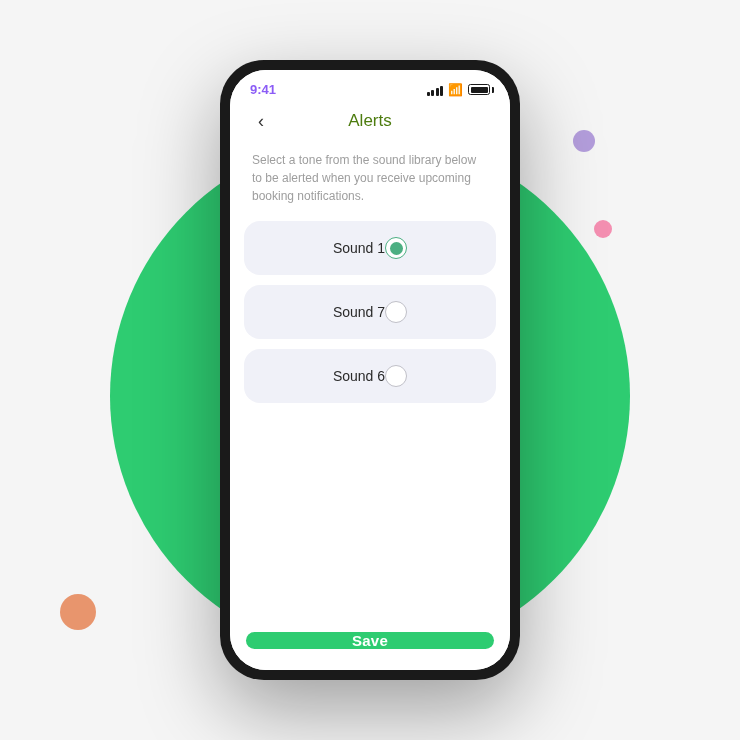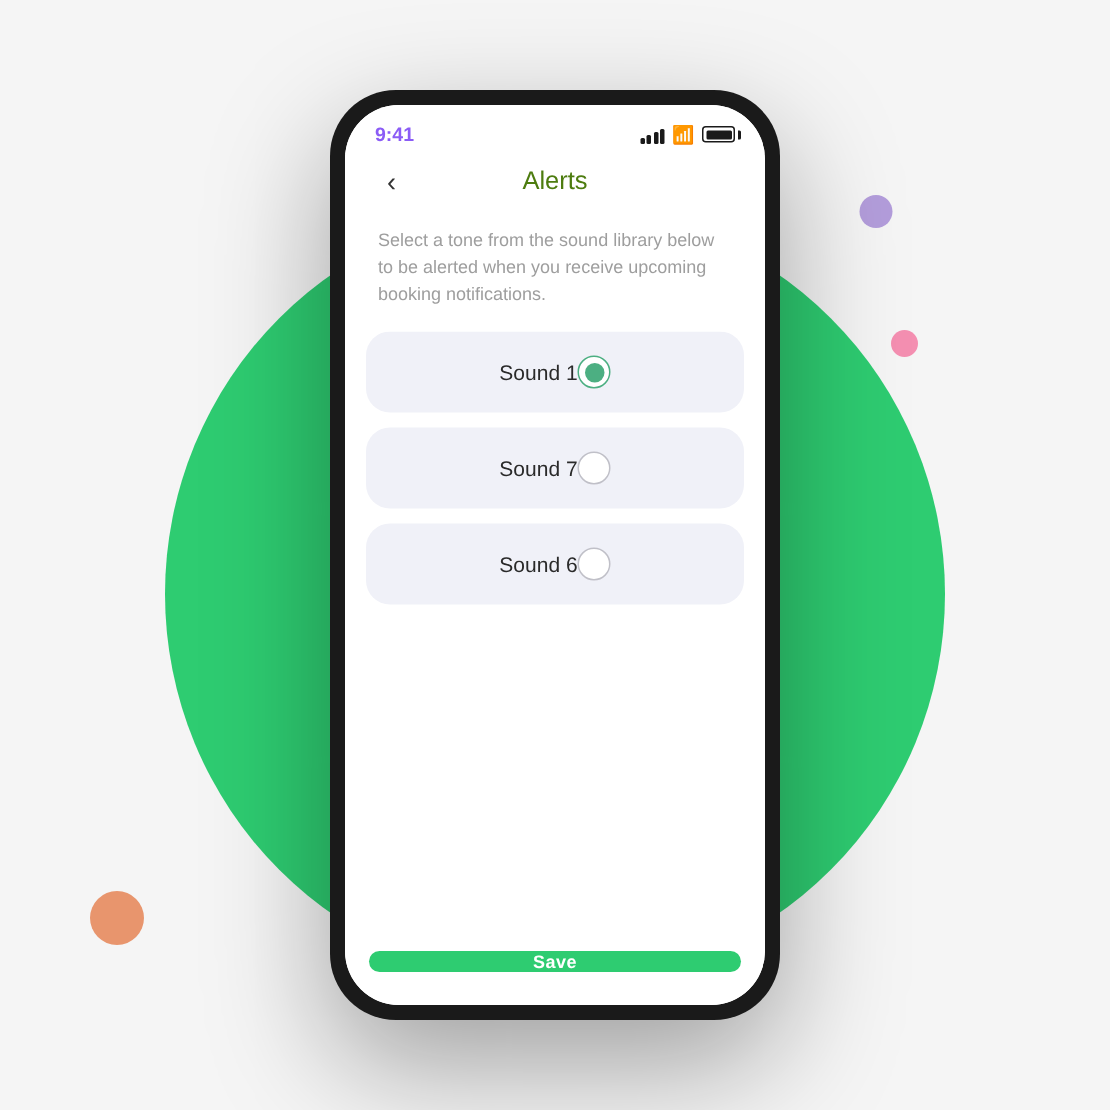--- a/index.html
+++ b/index.html
@@ -248,21 +248,21 @@
       padding: 12px 16px 20px 16px;
       background: #fff;
     }
 
     .save-btn {
       width: 100%;
       background: #2ecc71;
       color: #fff;
       border: none;
       border-radius: 14px;
-      font-size: 12px;
+      font-size: 15px;
       font-weight: 600;
       cursor: pointer;
       letter-spacing: 0.3px;
     }
   </style>
 </head>
 <body>
 
 <div class="bg-circle"></div>
 <div class="dot-purple"></div>

